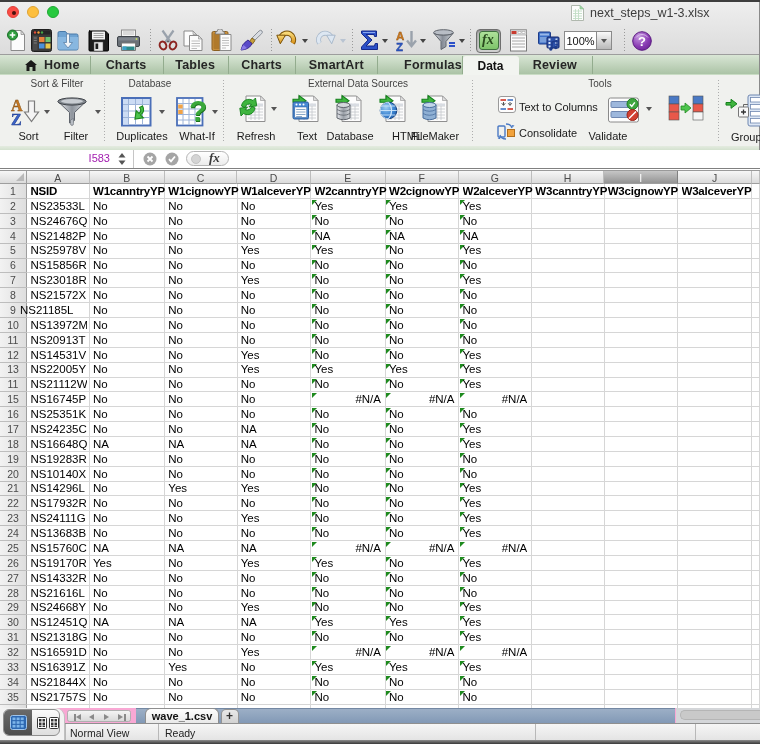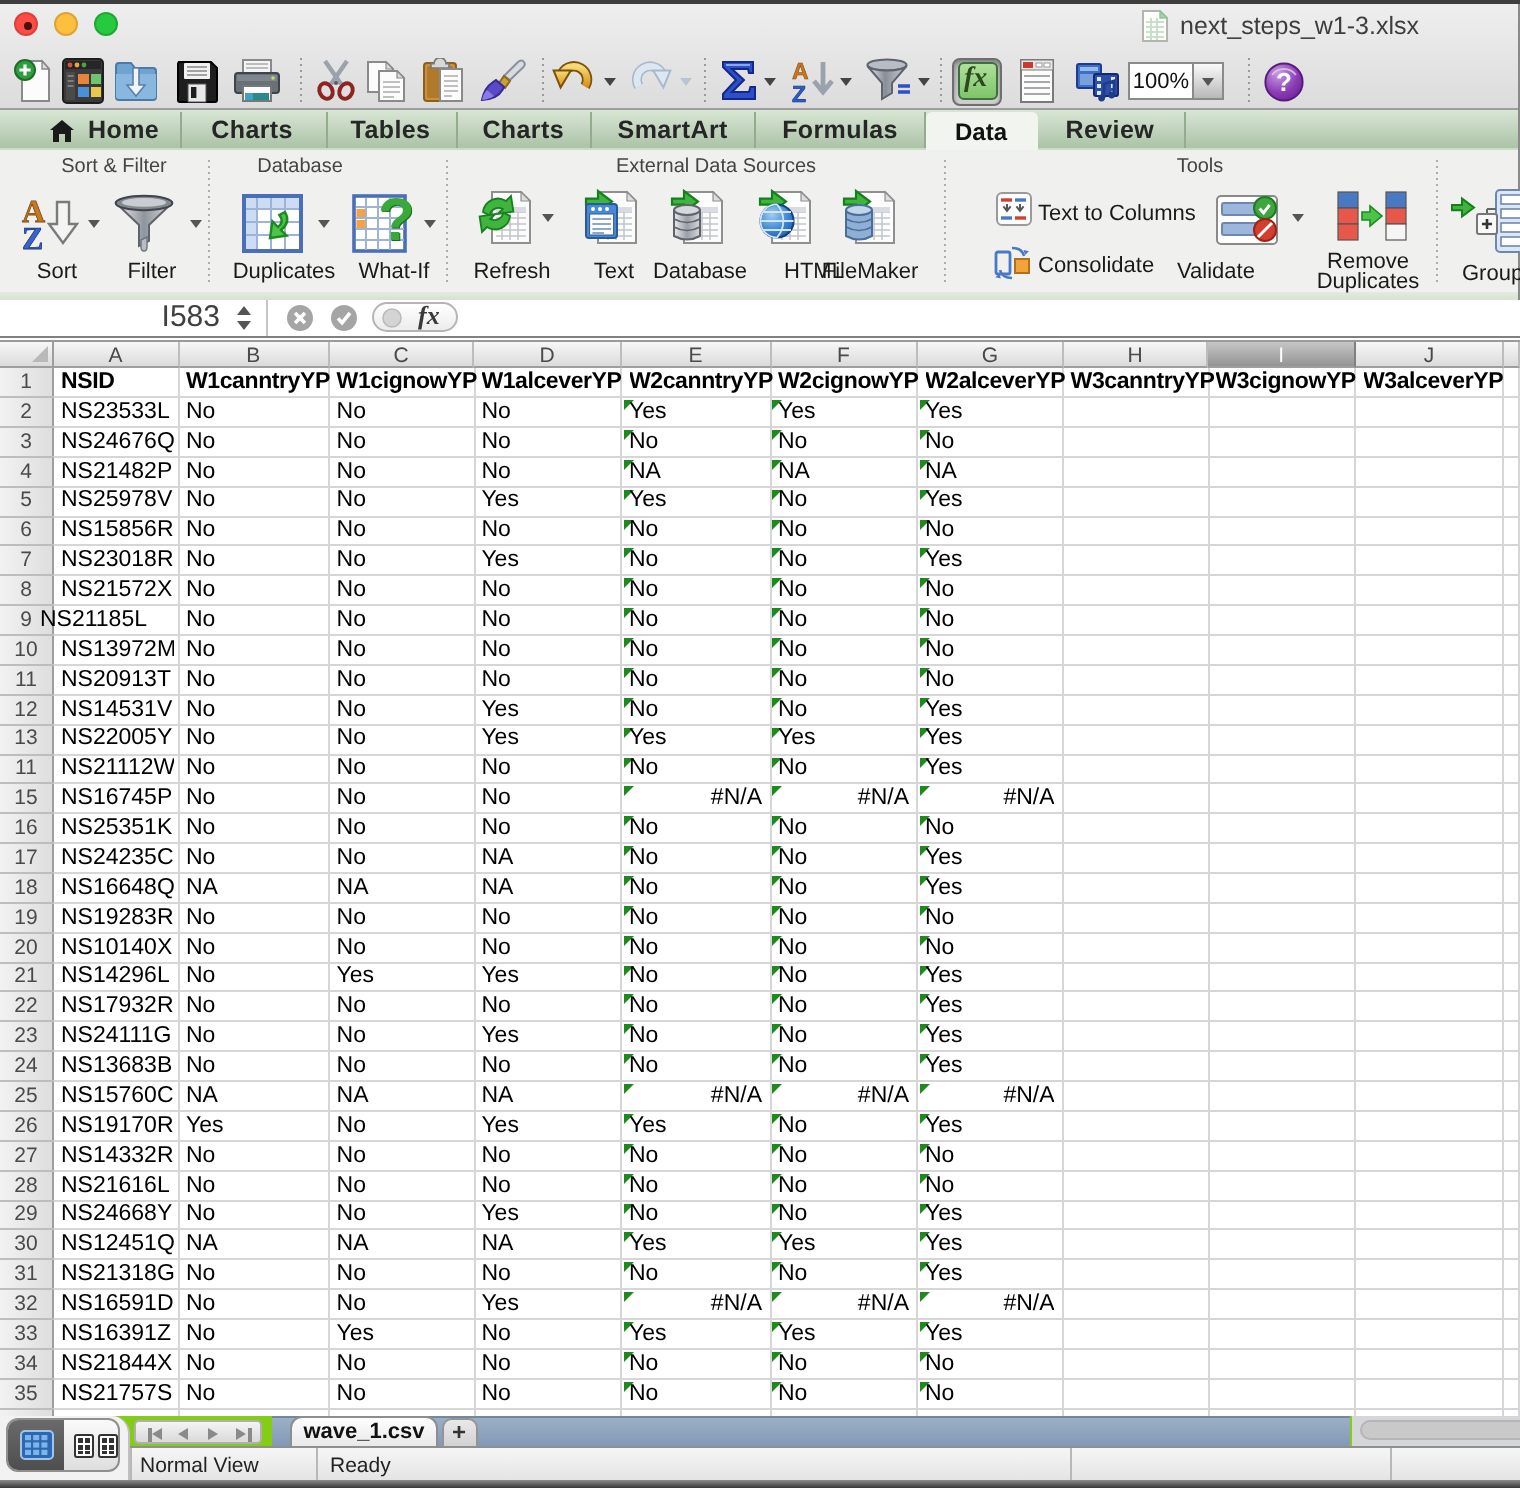--- a/index.html
+++ b/index.html
@@ -29,41 +29,41 @@
 #ribbon{position:absolute;left:0;top:75px;width:760px;height:71px;background:#f0f1ee}
 #ribbonedge{position:absolute;left:0;top:146px;width:760px;height:3.5px;background:linear-gradient(#e4ebe0,#d4e2cf)}
 .glabel{position:absolute;top:78px;font-size:10px;color:#444;width:200px;text-align:center}
 .gsep{position:absolute;top:80px;height:62px;width:1px;background-image:linear-gradient(#adadad 1px,transparent 1px);background-size:1px 3px}
 .blabel{position:absolute;top:129.5px;font-size:11px;color:#1a1a1a;width:120px;text-align:center}
 .rdd{position:absolute;width:0;height:0;border-left:3.5px solid transparent;border-right:3.5px solid transparent;border-top:4px solid #555;top:110px}
 .ricon{position:absolute}
 .slabel{position:absolute;font-size:11px;color:#1a1a1a}
 
 #fbar{position:absolute;left:0;top:149.5px;width:760px;height:19px;background:#fff;border-bottom:1.5px solid #808080}
-#namebox{position:absolute;left:0;top:0;width:110px;height:17px;text-align:right;font-size:15px;color:#404040;line-height:17.5px}
+#namebox{position:absolute;left:0;top:0;width:110px;height:17px;text-align:right;font-size:11px;color:#a21caf;line-height:17.5px}
 .fdiv{position:absolute;top:0;bottom:0;width:1px;background:#c6c6c6}
 
 #grid{position:absolute;left:0;top:169.5px;width:760px;height:538px;background:#fff;overflow:hidden;border-top:1px solid #9a9a9a}
 .colhdr{position:absolute;top:0;height:13.5px;background:linear-gradient(#f7f7f7,#dbdbdb);
  border-right:1px solid #bdbdbd;border-bottom:1px solid #9e9e9e;font-size:10.5px;color:#4a4a4a;text-align:center;line-height:14px}
 .colhdrsel{background:linear-gradient(#c6c6c6,#949494);color:#fff;border-right:1px solid #808080}
 .corner{position:absolute;left:0;top:0;width:27px;height:13.5px;background:linear-gradient(#f7f7f7,#dbdbdb);
  border-right:1px solid #9e9e9e;border-bottom:1px solid #9e9e9e}
 .cornertri{position:absolute;right:2px;bottom:2px;width:0;height:0;border-left:8px solid transparent;border-bottom:8px solid #b9b9b9}
 .rowhdrstrip{position:absolute;left:0;top:13.5px;width:27px;bottom:0;background:linear-gradient(90deg,#f2f2f2,#dedede);border-right:1px solid #9e9e9e}
 .rownum{position:absolute;left:0;width:26px;height:14.87px;font-size:10.5px;color:#4a4a4a;text-align:center;line-height:15px}
 .rowhdrline{position:absolute;left:0;width:27px;height:1px;background:#bdbdbd}
 .vline{position:absolute;top:13.5px;bottom:0;width:1px;background:#d6d6d6}
 .hline{position:absolute;left:27px;right:0;height:1px;background:#d6d6d6}
 .cell{position:absolute;height:14.87px;font-size:11.5px;color:#000;line-height:15.2px;white-space:nowrap;overflow:hidden}
 .cell.b{font-weight:bold;letter-spacing:-0.2px}
 .cell.r{text-align:right}
 .tri{position:absolute;width:0;height:0;border-top:5px solid #1e8a1e;border-right:5px solid transparent}
 
-#sheetbar{position:absolute;left:0;top:707.5px;width:760px;height:15px;background:#84cc16}
+#sheetbar{position:absolute;left:0;top:707.5px;width:760px;height:15px;background:#f9a8d4}
 #sheetblue{position:absolute;left:136px;top:0;width:539px;height:15px;background:linear-gradient(#9cafc6,#8299b6);border-top:1px solid #7488a3}
 #sheettrack{position:absolute;left:676px;top:0;width:84px;height:15px;background:#d4d6d9}
 #sheetcapsule{position:absolute;left:680px;top:2.5px;width:80px;height:10px;background:#c9c9c9;border-radius:5px 0 0 5px;border:1px solid #b5b5b5;border-right:none}
 #navarea{position:absolute;left:67px;top:2px;width:64px;height:12.5px;background:linear-gradient(#f4f4f4,#d9d9d9);border:1px solid #b0b0b0;border-radius:2.5px}
 .nava{position:absolute;top:3.2px;width:0;height:0;border-top:3.5px solid transparent;border-bottom:3.5px solid transparent}
 .navl{border-right:5px solid #8a8a8a}
 .navr{border-left:5px solid #8a8a8a}
 .navbar{position:absolute;top:3.2px;width:1.5px;height:7px;background:#8a8a8a}
 #wavetab{position:absolute;left:145px;top:0;width:74px;height:15px;background:linear-gradient(#fdfdfd,#e9e9e9);
  border:1px solid #8e8e8e;border-bottom:none;border-radius:6px 6px 0 0;text-align:center;font-size:11px;font-weight:bold;color:#111;line-height:15px}
@@ -291,21 +291,21 @@
 
 <div id="tabbar">
   <div class="tab" style="left:44px;width:36px;text-align:left">Home</div>
   <svg style="position:absolute;left:25px;top:4.5px" width="12" height="11" viewBox="0 0 12 11">
       <path d="M6 0 L12 5 H10.5 V11 H7.5 V7 H4.5 V11 H1.5 V5 H0 Z" fill="#1a1a1a"></path>
     </svg>
   <div class="tab" style="left:89.5px;width:73.1px">Charts</div>
   <div class="tab" style="left:162.6px;width:65.30000000000001px">Tables</div>
   <div class="tab" style="left:227.9px;width:67.4px">Charts</div>
   <div class="tab" style="left:295.3px;width:82.09999999999997px">SmartArt</div>
-  <div class="tab" style="left:374px;width:92px">Formulas</div>
+  <div class="tab" style="left:387px;width:92px">Formulas</div>
   <div class="tab" style="left:518.2px;width:73.39999999999998px">Review</div>
   <div class="tabdiv" style="left:89.5px"></div>
   <div class="tabdiv" style="left:162.6px"></div>
   <div class="tabdiv" style="left:227.9px"></div>
   <div class="tabdiv" style="left:295.3px"></div>
   <div class="tabdiv" style="left:377.4px"></div>
   <div class="tabdiv" style="left:461.6px"></div>
   <div class="tabdiv" style="left:591.6px"></div>
   <div id="datatab">Data</div>
 </div>
@@ -537,21 +537,20 @@
       <g stroke="#555" stroke-width="0.6">
         <rect x="1" y="2" width="10" height="8" fill="#4a79c4"></rect>
         <rect x="1" y="10" width="10" height="8" fill="#e8584a"></rect>
         <rect x="1" y="18" width="10" height="8" fill="#e8584a"></rect>
         <rect x="25" y="2" width="10" height="8" fill="#4a79c4"></rect>
         <rect x="25" y="10" width="10" height="8" fill="#e8584a"></rect>
         <rect x="25" y="18" width="10" height="8" fill="#f5f5f5"></rect>
       </g>
       <path d="M13 12 h4 v-3 l6 5 -6 5 v-3 h-4 z" fill="#4cc44c" stroke="#1e8a1e" stroke-width="0.8"></path>
     </svg>
- <div class="blabel" style="left:624px;top:127px;width:120px;line-height:9.6px">Remove<br>Duplicates</div>
  <svg class="ricon" style="left:725px;top:94px" width="40" height="34" viewBox="0 0 40 34">
       <path d="M0 8.5 h5 v-3.2 l6 4.5 -6 4.5 v-3.2 h-5 z" fill="#3fb53f" stroke="#15801c" transform="translate(1,0)"></path>
       <g transform="translate(13,0)">
         <rect x="10" y="1" width="17" height="31" rx="2" fill="#dce6f4" stroke="#6f87b0"></rect>
         <g stroke="#6f87b0" stroke-width="0.8" fill="#fff">
           <rect x="12.5" y="3.5" width="12" height="4.5"></rect>
           <rect x="12.5" y="10.5" width="12" height="4.5"></rect>
           <rect x="12.5" y="17.5" width="12" height="4.5"></rect>
           <rect x="12.5" y="24.5" width="12" height="4.5"></rect>
         </g>

